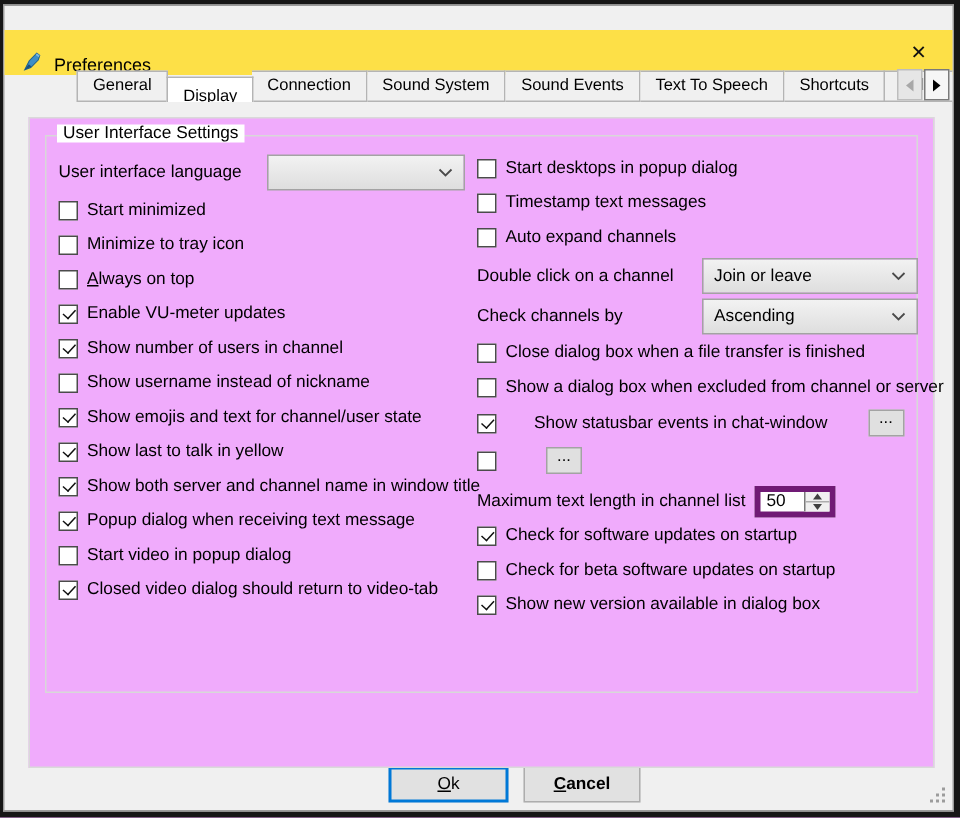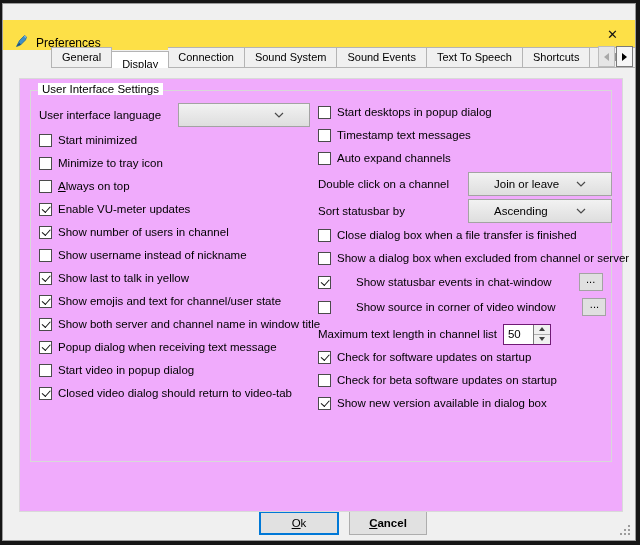--- a/index.html
+++ b/index.html
@@ -81,37 +81,37 @@
     border:1px solid #4b4b4b;background:#fff;margin-right:6px;position:relative;
   }
   .cb[data-checked="true"]::after{
     content:"";position:absolute;left:1.5px;top:2px;width:7px;height:3.5px;
     border-left:1.6px solid #101010;border-bottom:1.6px solid #101010;
     transform:rotate(-48deg);
   }
   .combo{
     box-sizing:border-box;height:24px;border:1px solid #a3a3a3;
     background:linear-gradient(#f2f2f2,#dedede);
-    display:flex;align-items:center;padding:0 25px;cursor:default;
+    display:flex;align-items:center;padding:0 7px;cursor:default;
   }
   .combo .ctext{font-size:11.5px;color:#000;flex:1;white-space:nowrap;overflow:hidden;}
   .combo svg{flex:0 0 10px;margin-left:4px;}
   .combo.lang{width:132px;flex:0 0 132px;}
   .comborow{height:22px;margin-bottom:5px;}
   .comborow .lbl{width:150px;flex:0 0 150px;}
   .combo.right{width:144px;flex:0 0 144px;}
   .dotsrow{height:18px;margin-bottom:7px;gap:19px;}
   .morebtn{
     box-sizing:border-box;width:24px;height:18px;margin-left:8px;
     background:#e0e0e0;border:1px solid #a3a3a3;
     font-size:11px;line-height:10px;color:#000;text-align:center;cursor:default;
   }
   .spinrow{height:22px;margin-bottom:4px;}
   .spinrow .lbl{margin-right:6px;}
-  .spin{display:flex;box-sizing:border-box;height:21px;border:1px solid #701a75;background:#fff;}
+  .spin{display:flex;box-sizing:border-box;height:21px;border:4px solid #701a75;background:#fff;}
   .spin-field{width:25px;font-size:11.5px;color:#000;display:flex;align-items:center;padding-left:4px;}
   .spin-btns{width:16px;border-left:1px solid #7a7a7a;background:#f0f0f0;display:flex;flex-direction:column;}
   .spin-up,.spin-down{flex:1;display:flex;align-items:center;justify-content:center;}
   .spin-up{border-bottom:1px solid #adadad;}
   .tri-up{width:0;height:0;border-left:3px solid transparent;border-right:3px solid transparent;border-bottom:4px solid #404040;}
   .tri-down{width:0;height:0;border-left:3px solid transparent;border-right:3px solid transparent;border-top:4px solid #404040;}
   
   .btn{
     position:absolute;box-sizing:border-box;height:24px;
     display:flex;align-items:center;justify-content:center;
@@ -202,25 +202,25 @@
           <div class="row cbrow">
             <span class="cb" data-checked="true"></span>
             <span class="lbl">Show number of users in channel</span>
           </div>
           <div class="row cbrow">
             <span class="cb" data-checked="false"></span>
             <span class="lbl">Show username instead of nickname</span>
           </div>
           <div class="row cbrow">
             <span class="cb" data-checked="true"></span>
+            <span class="lbl">Show emojis and text for channel/user state</span>
+          </div>
+          <div class="row cbrow">
+            <span class="cb" data-checked="true"></span>
             <span class="lbl">Show last to talk in yellow</span>
-          </div>
-          <div class="row cbrow">
-            <span class="cb" data-checked="true"></span>
-            <span class="lbl">Show emojis and text for channel/user state</span>
           </div>
           <div class="row cbrow">
             <span class="cb" data-checked="true"></span>
             <span class="lbl">Show both server and channel name in window title</span>
           </div>
           <div class="row cbrow">
             <span class="cb" data-checked="true"></span>
             <span class="lbl">Popup dialog when receiving text message</span>
           </div>
           <div class="row cbrow">
@@ -250,21 +250,21 @@
           <div class="row comborow">
             <span class="lbl">Double click on a channel</span>
             <div class="combo right">
               <span class="ctext">Join or leave</span>
               <svg width="10" height="6">
                   <polyline points="1,1 5,5 9,1" fill="none" stroke="#4a4a4a" stroke-width="1.2"></polyline>
                 </svg>
             </div>
           </div>
           <div class="row comborow">
-            <span class="lbl">Sort statusbar by</span>
+            <span class="lbl">Check channels by</span>
             <div class="combo right">
               <span class="ctext">Ascending</span>
               <svg width="10" height="6">
                   <polyline points="1,1 5,5 9,1" fill="none" stroke="#4a4a4a" stroke-width="1.2"></polyline>
                 </svg>
             </div>
           </div>
 
           <div class="row cbrow">
             <span class="cb" data-checked="false"></span>
@@ -275,21 +275,20 @@
             <span class="lbl">Show a dialog box when excluded from channel or server</span>
           </div>
 
           <div class="row dotsrow">
             <span class="cb" data-checked="true"></span>
             <span class="lbl">Show statusbar events in chat-window</span>
             <div class="morebtn">...</div>
           </div>
           <div class="row dotsrow">
             <span class="cb" data-checked="false"></span>
-            <span class="lbl">Show source in corner of video window</span>
             <div class="morebtn">...</div>
           </div>
 
           <div class="row spinrow">
             <span class="lbl">Maximum text length in channel list</span>
             <div class="spin">
               <span class="spin-field">50</span>
               <div class="spin-btns">
                 <div class="spin-up">
                     <span class="tri-up"></span>

